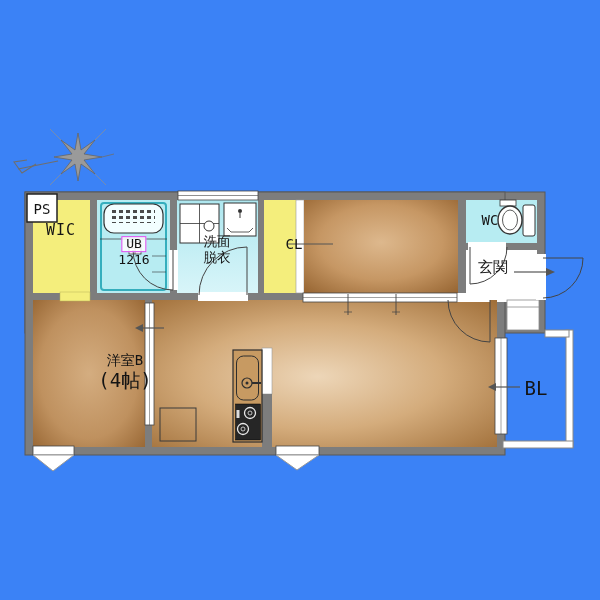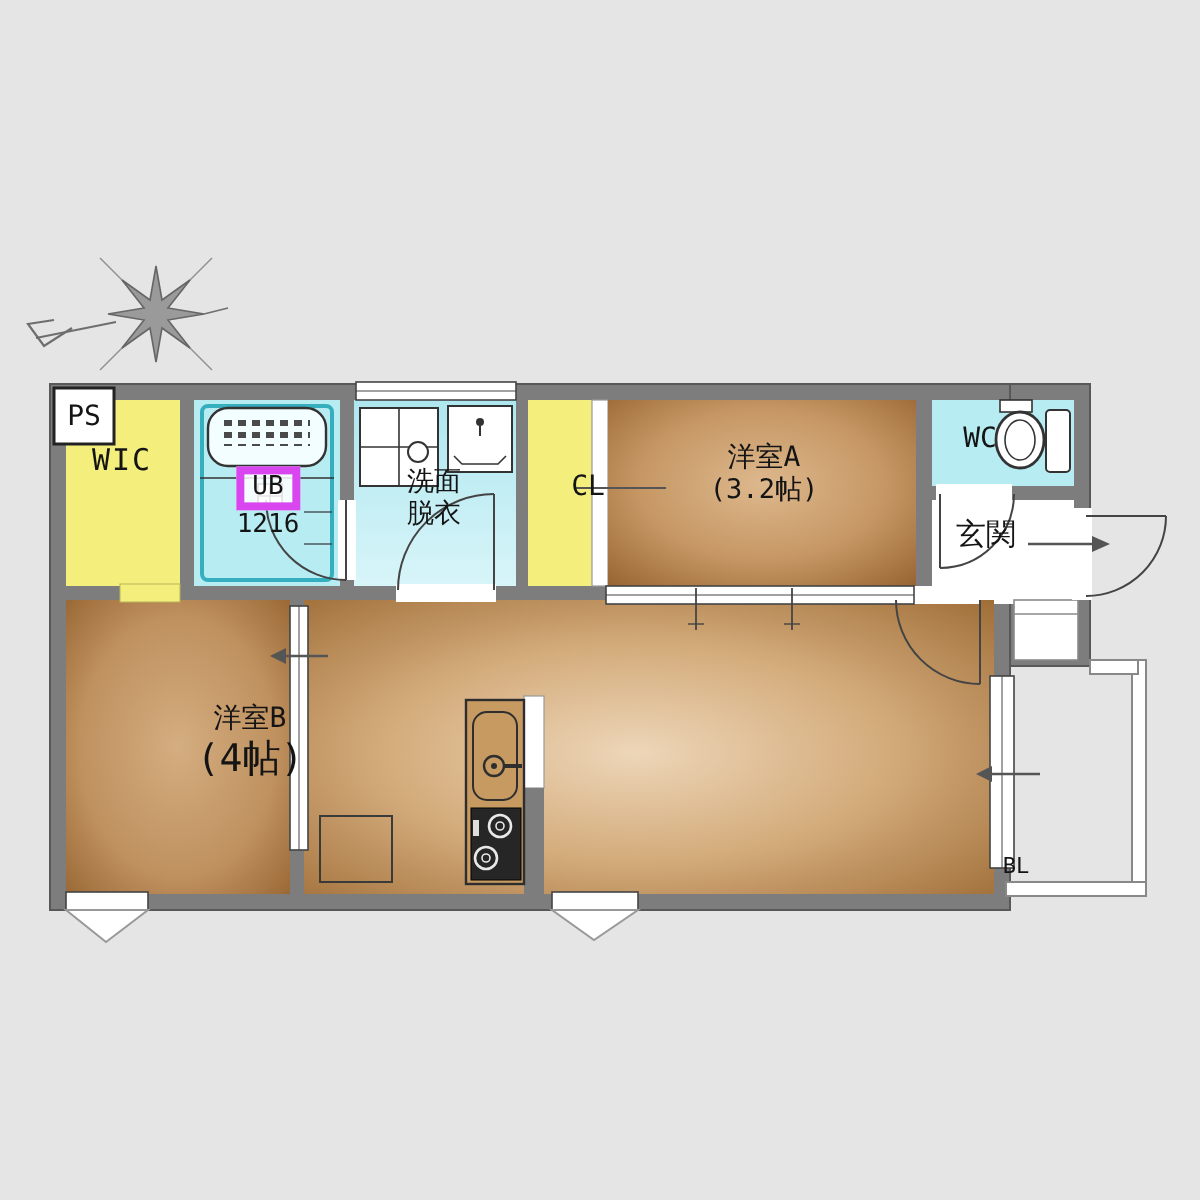--- a/index.html
+++ b/index.html
@@ -1,22 +1,22 @@
 <!DOCTYPE html>
 <html><head>
 <meta charset="utf-8">
 <style>
   html,body{margin:0;padding:0;background:#fff;}
-  .stage{position:relative;width:600px;height:600px;background:#e5e5e5;overflow:hidden;
+  .stage{position:relative;width:600px;height:600px;background:#3b82f6;overflow:hidden;
          font-family:"DejaVu Sans Mono","Liberation Mono",monospace;}
   .plan-svg{position:absolute;left:0;top:0;}
   .lbl{position:absolute;transform:translate(-50%,-50%);color:#141414;text-align:center;
        line-height:1.18;white-space:nowrap;}
   .lbl .sub{display:block;}
-  .ub-box{display:inline-block;border:4px solid #d946ef;background:rgba(255,255,255,.85);
+  .ub-box{display:inline-block;border:1px solid #d946ef;background:rgba(255,255,255,.85);
           padding:0 4px;line-height:1.1;}
 </style>
 </head>
 <body>
 
 <div class="stage">
 
 <svg class="plan-svg" width="600" height="600" viewBox="0 0 600 600">
   <defs>
     <radialGradient id="gA" cx="50%" cy="45%" r="80%">
@@ -210,25 +210,21 @@
 <div class="lbl" style="left:61px;top:231px;font-size:15px;letter-spacing:1px;">WIC</div>
 <div class="lbl" style="left:134px;top:252px;font-size:13px;">
   <span class="ub-box">UB</span>
   <span class="sub">1216</span>
 </div>
 <div class="lbl" style="left:217px;top:250px;font-size:13.5px;text-align:center;">
   <span class="sub">洗面</span>
   <span class="sub">脱衣</span>
 </div>
 <div class="lbl" style="left:275px;top:244px;font-size:14px;margin-left:19px;">CL</div>
-<div class="lbl" style="left:382px;top:237px;font-size:14px;">
-  <span class="sub">洋室A</span>
-  <span class="sub" style="font-size:13.5px;">(3.2帖)</span>
-</div>
 <div class="lbl" style="left:490px;top:220px;font-size:14px;">WC</div>
 <div class="lbl" style="left:493px;top:268px;font-size:15px;">玄関</div>
 <div class="lbl" style="left:89px;top:371px;font-size:14px;margin-left:36px;">
   <span class="sub">洋室B</span>
   <span class="sub" style="font-size:19px;">(4帖)</span>
 </div>
-<div class="lbl" style="left:508px;top:388px;font-size:11px;margin-top:46px;">BL</div>
+<div class="lbl" style="left:536px;top:388px;font-size:19px;">BL</div>
 
 </div>
 
 </body></html>

